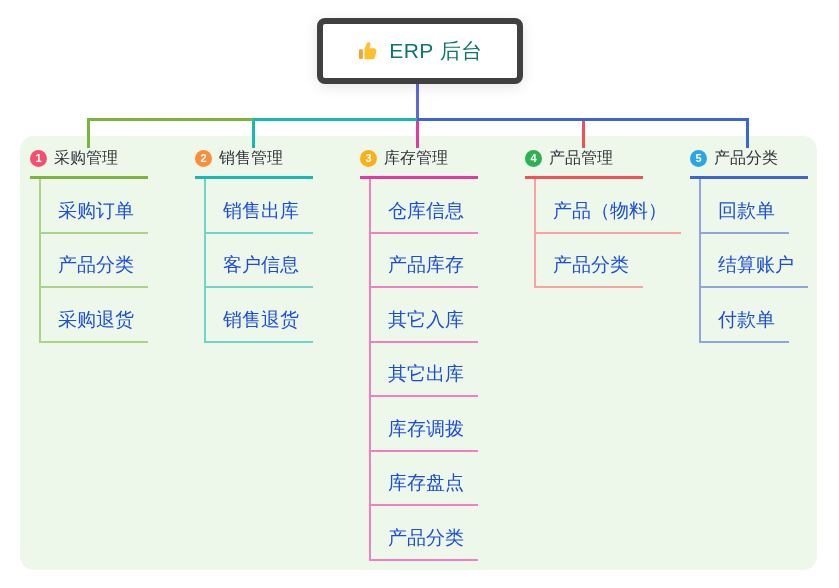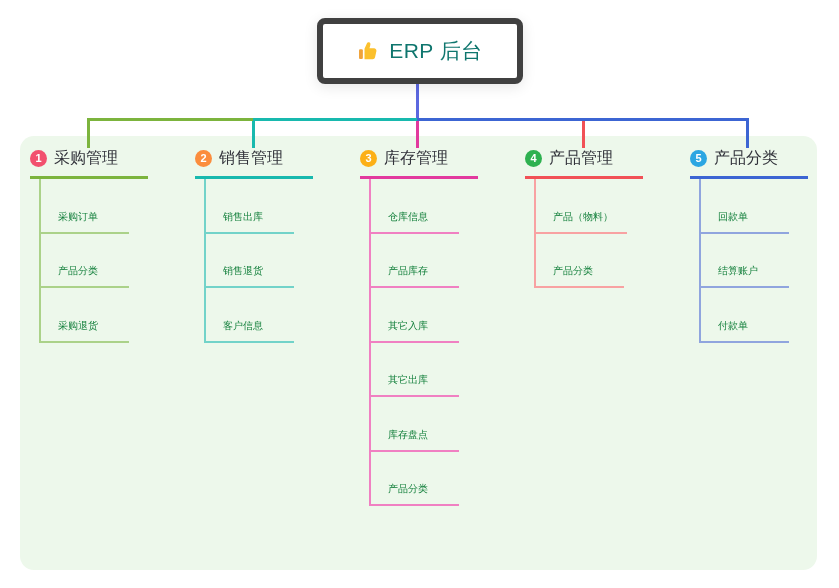--- a/index.html
+++ b/index.html
@@ -38,21 +38,21 @@
   .badge{
     width:17px;height:17px;min-width:17px;border-radius:50%;
     background:var(--badge);color:#ffffff;font-size:11px;font-weight:bold;
     display:flex;align-items:center;justify-content:center;line-height:1;
   }
   .children{margin-left:9px;border-left:2px solid var(--light);}
   .child{
     height:54.5px;display:flex;align-items:flex-end;
     padding:0 14px 8px 17px;border-bottom:2px solid var(--light);
     width:max-content;min-width:88px;box-sizing:border-box;
-    font-size:10px;color:#15803d;white-space:nowrap;
+    font-size:19px;color:#1d4ed8;white-space:nowrap;
   }
 </style>
 </head>
 <body>
 
 <div class="canvas">
 
   <div class="panel"></div>
 
   <div class="root-card">
@@ -89,34 +89,35 @@
           <div class="child">采购退货</div>
         </div>
     </div>
       <div class="branch" style="left: 195px; --main: #18b9ae; --light: #72d3c9; --badge: #fb8d3d;">
       <div class="branch-title">
         <span class="badge">2</span>
         <span class="title-text">销售管理</span>
       </div>
       <div class="children">
           <div class="child">销售出库</div>
+          <div class="child">客户信息</div>
           <div class="child">销售退货</div>
-          <div class="child">客户信息</div>
         </div>
     </div>
       <div class="branch" style="left: 360px; --main: #e23a9e; --light: #f080c2; --badge: #fcb017;">
       <div class="branch-title">
         <span class="badge">3</span>
         <span class="title-text">库存管理</span>
       </div>
       <div class="children">
           <div class="child">仓库信息</div>
           <div class="child">产品库存</div>
           <div class="child">其它入库</div>
           <div class="child">其它出库</div>
+          <div class="child">库存调拨</div>
           <div class="child">库存盘点</div>
           <div class="child">产品分类</div>
         </div>
     </div>
       <div class="branch" style="left: 525px; --main: #f15156; --light: #f8a2a2; --badge: #2eb150;">
       <div class="branch-title">
         <span class="badge">4</span>
         <span class="title-text">产品管理</span>
       </div>
       <div class="children">

